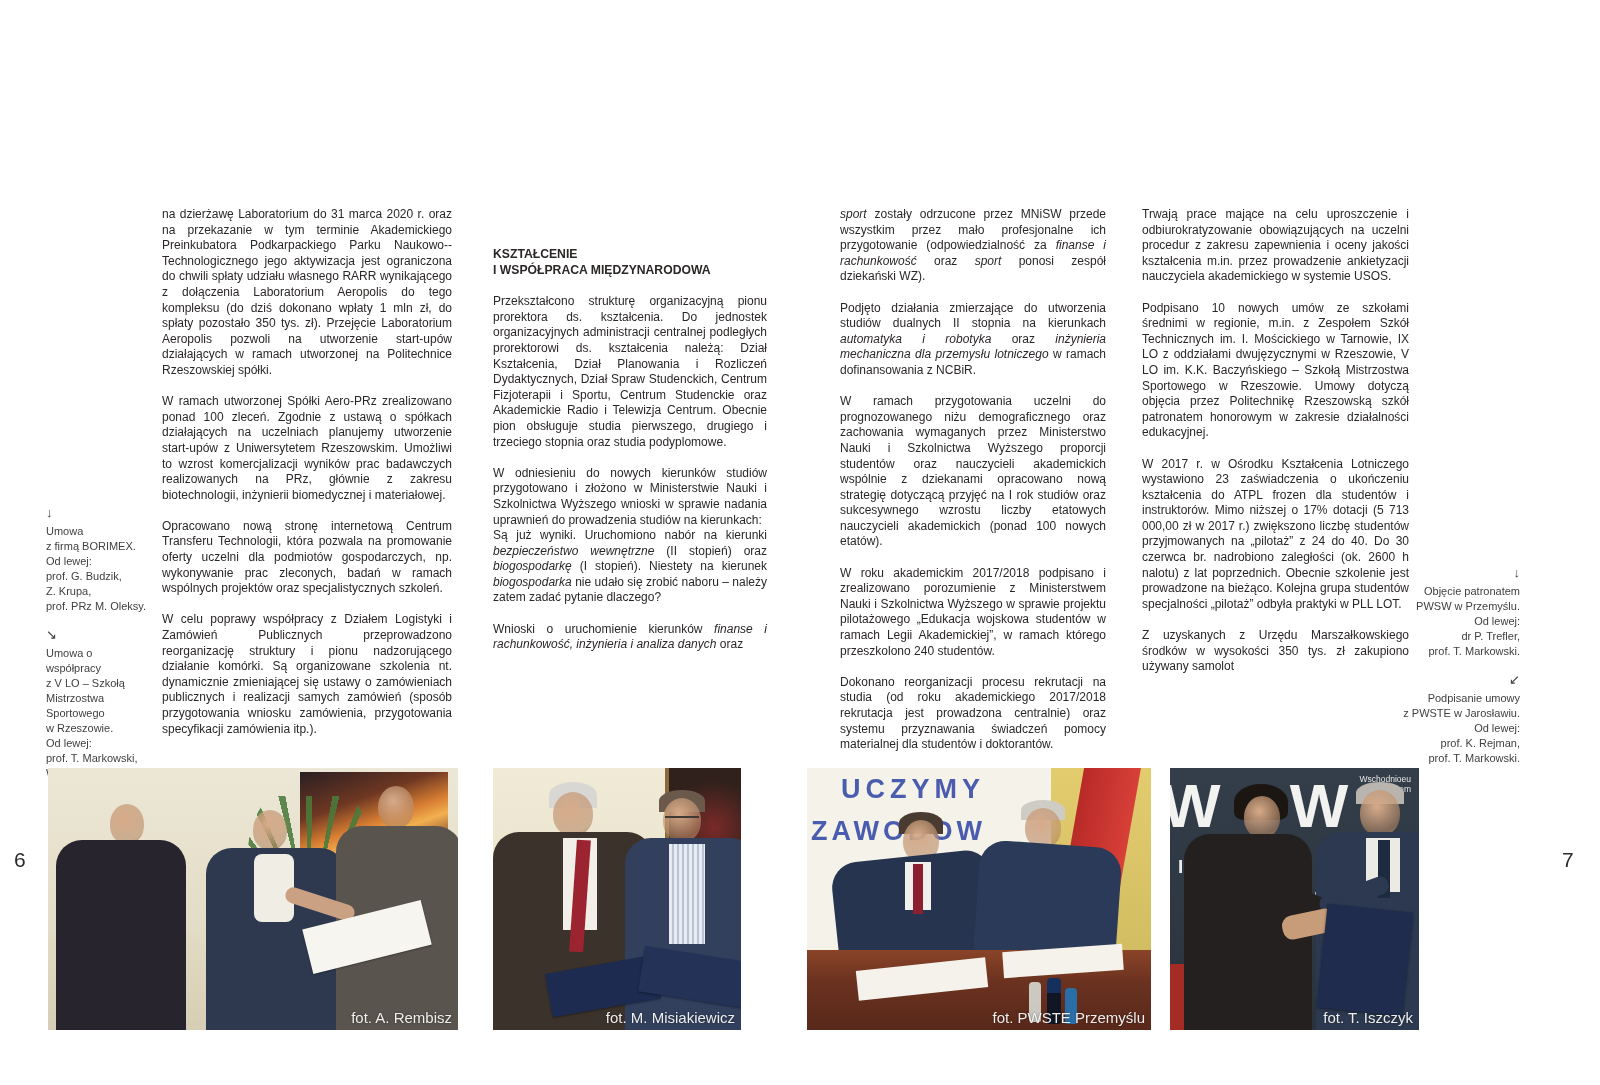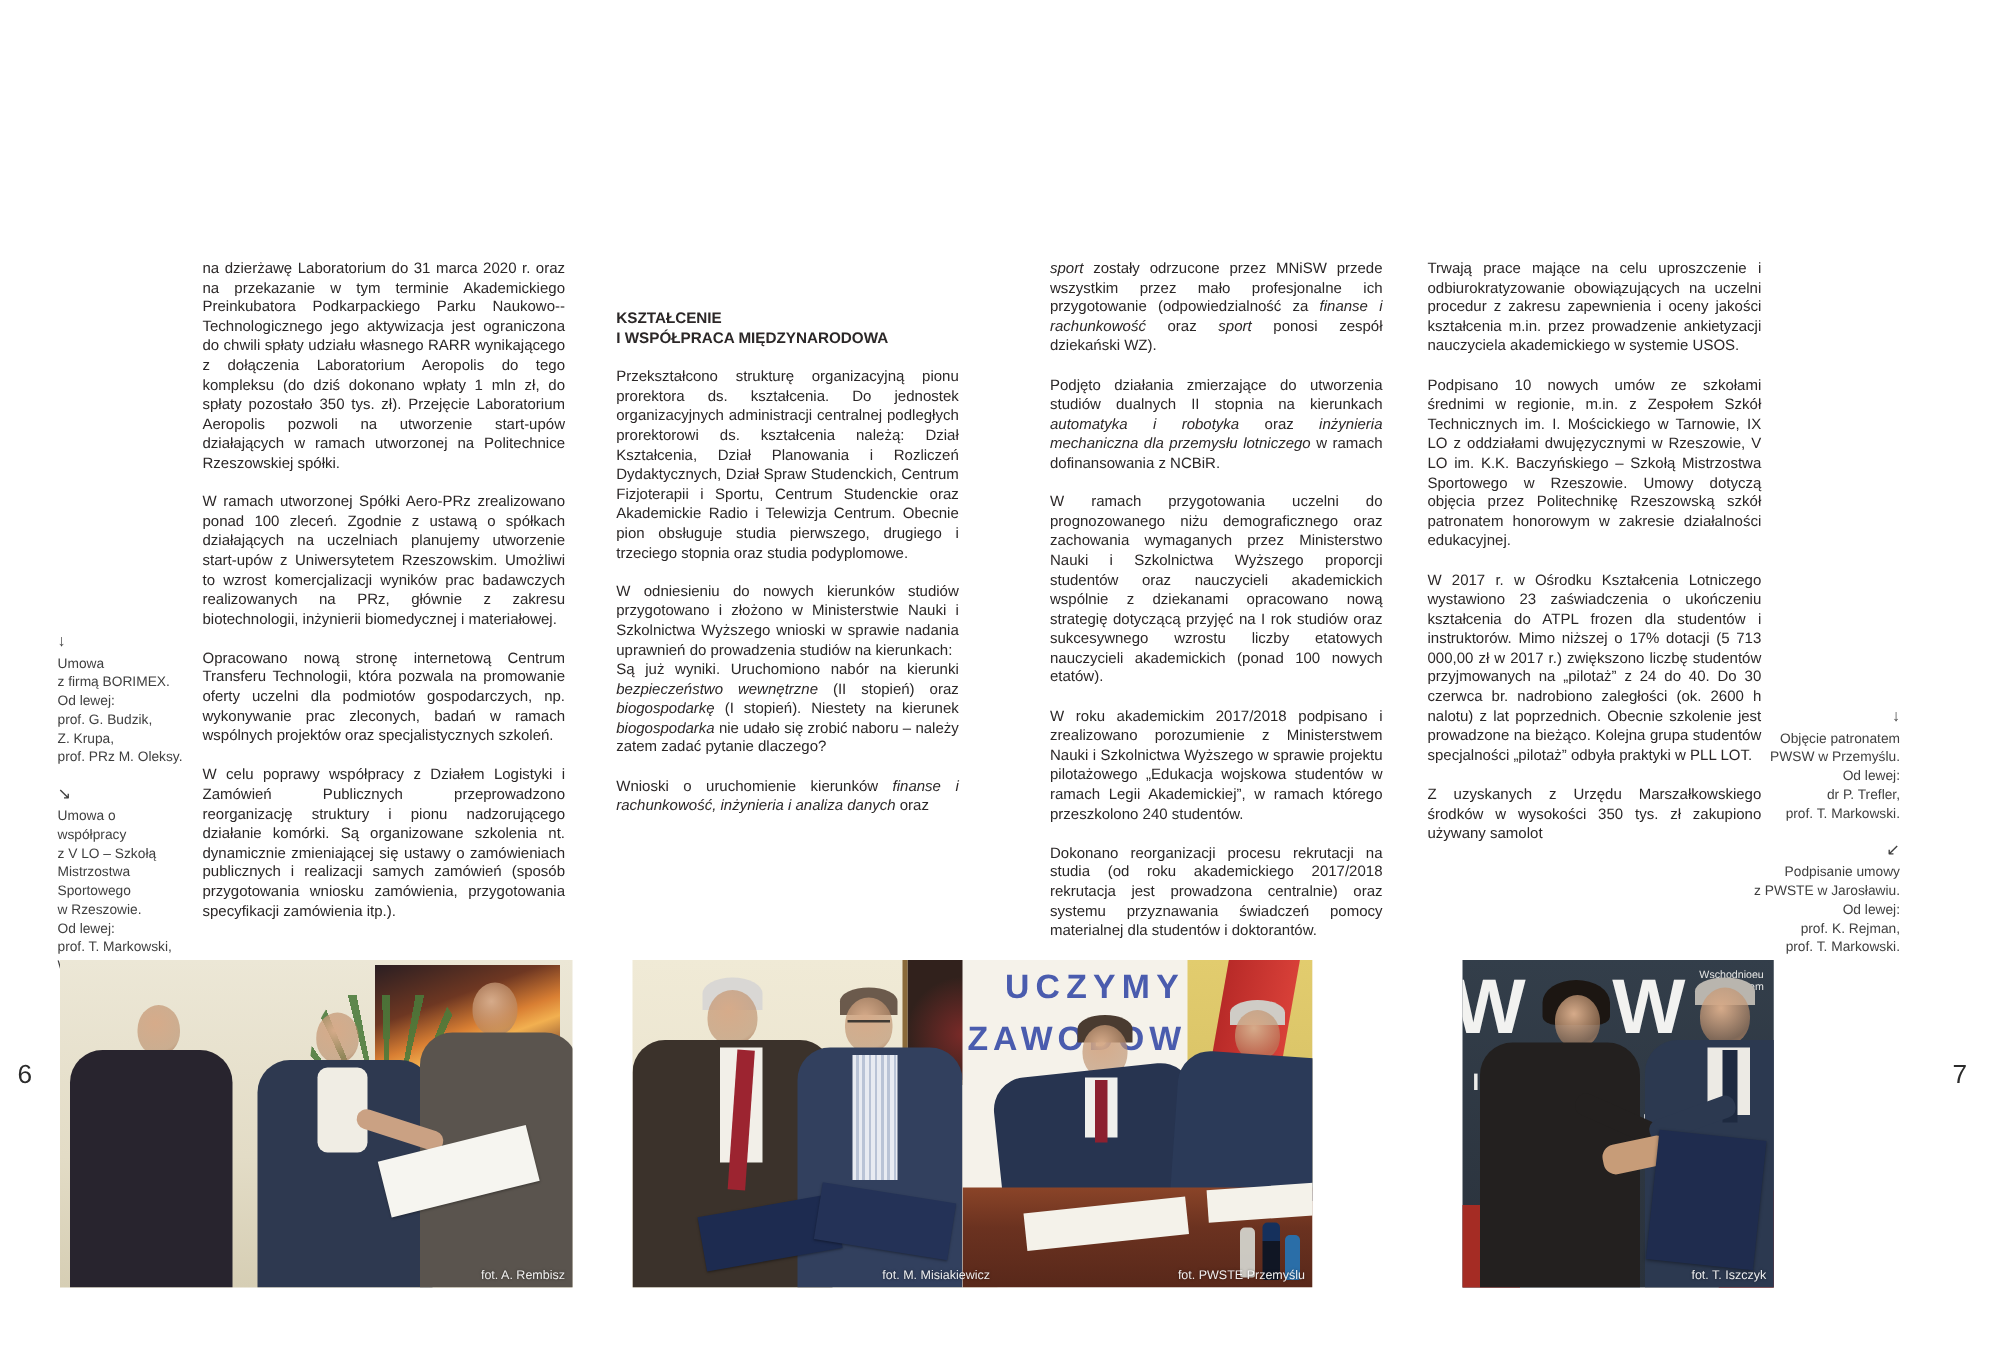--- a/index.html
+++ b/index.html
@@ -24,25 +24,25 @@
   #right-captions{left:1388px;top:566px;width:132px;text-align:right;}
   .caption{margin-bottom:14px;}
   .cap-arrow{font-size:13px;line-height:14px;margin-bottom:4px;color:#3f3f3f;}
   
   .pageno{position:absolute;font-size:21px;color:#2b2b2b;}
   #pn-left{left:14px;top:848px;}
   #pn-right{left:1562px;top:848px;}
   
   .photo{position:absolute;top:768px;height:262px;overflow:hidden;background:#ddd;}
   #photo1{left:48px;width:410px;background:linear-gradient(180deg,#ece7d6 0%,#e3dcc6 60%,#d6ceb4 100%);}
-  #photo2{left:506px;width:292px;background:linear-gradient(180deg,#f0ead6 0%,#e6dfc8 100%);}
-  #photo3{left:770px;width:280px;background:#f5f2ea;}
+  #photo2{left:493px;width:248px;background:linear-gradient(180deg,#f0ead6 0%,#e6dfc8 100%);}
+  #photo3{left:807px;width:344px;background:#f5f2ea;}
   #photo4{left:1170px;width:249px;background:linear-gradient(180deg,#333e4a 0%,#2a323c 100%);}
   .shape{position:absolute;}
-  .credit{position:absolute;right:6px;bottom:4px;font-size:10px;color:rgba(255,255,255,.92);
+  .credit{position:absolute;right:6px;bottom:4px;font-size:15px;color:rgba(255,255,255,.92);
           text-shadow:0 0 2px rgba(0,0,0,.55);z-index:9;text-align:center;}
   .head{border-radius:50% 50% 46% 46%;background:radial-gradient(circle at 42% 36%,#d6ab8a 0%,#b5876394 70%,#a97c5e 100%);}
   .torso{border-radius:26px 26px 0 0;}
 </style>
 </head>
 <body>
 
 <div class="page">
 
   <div class="pageno" id="pn-left">6</div>

